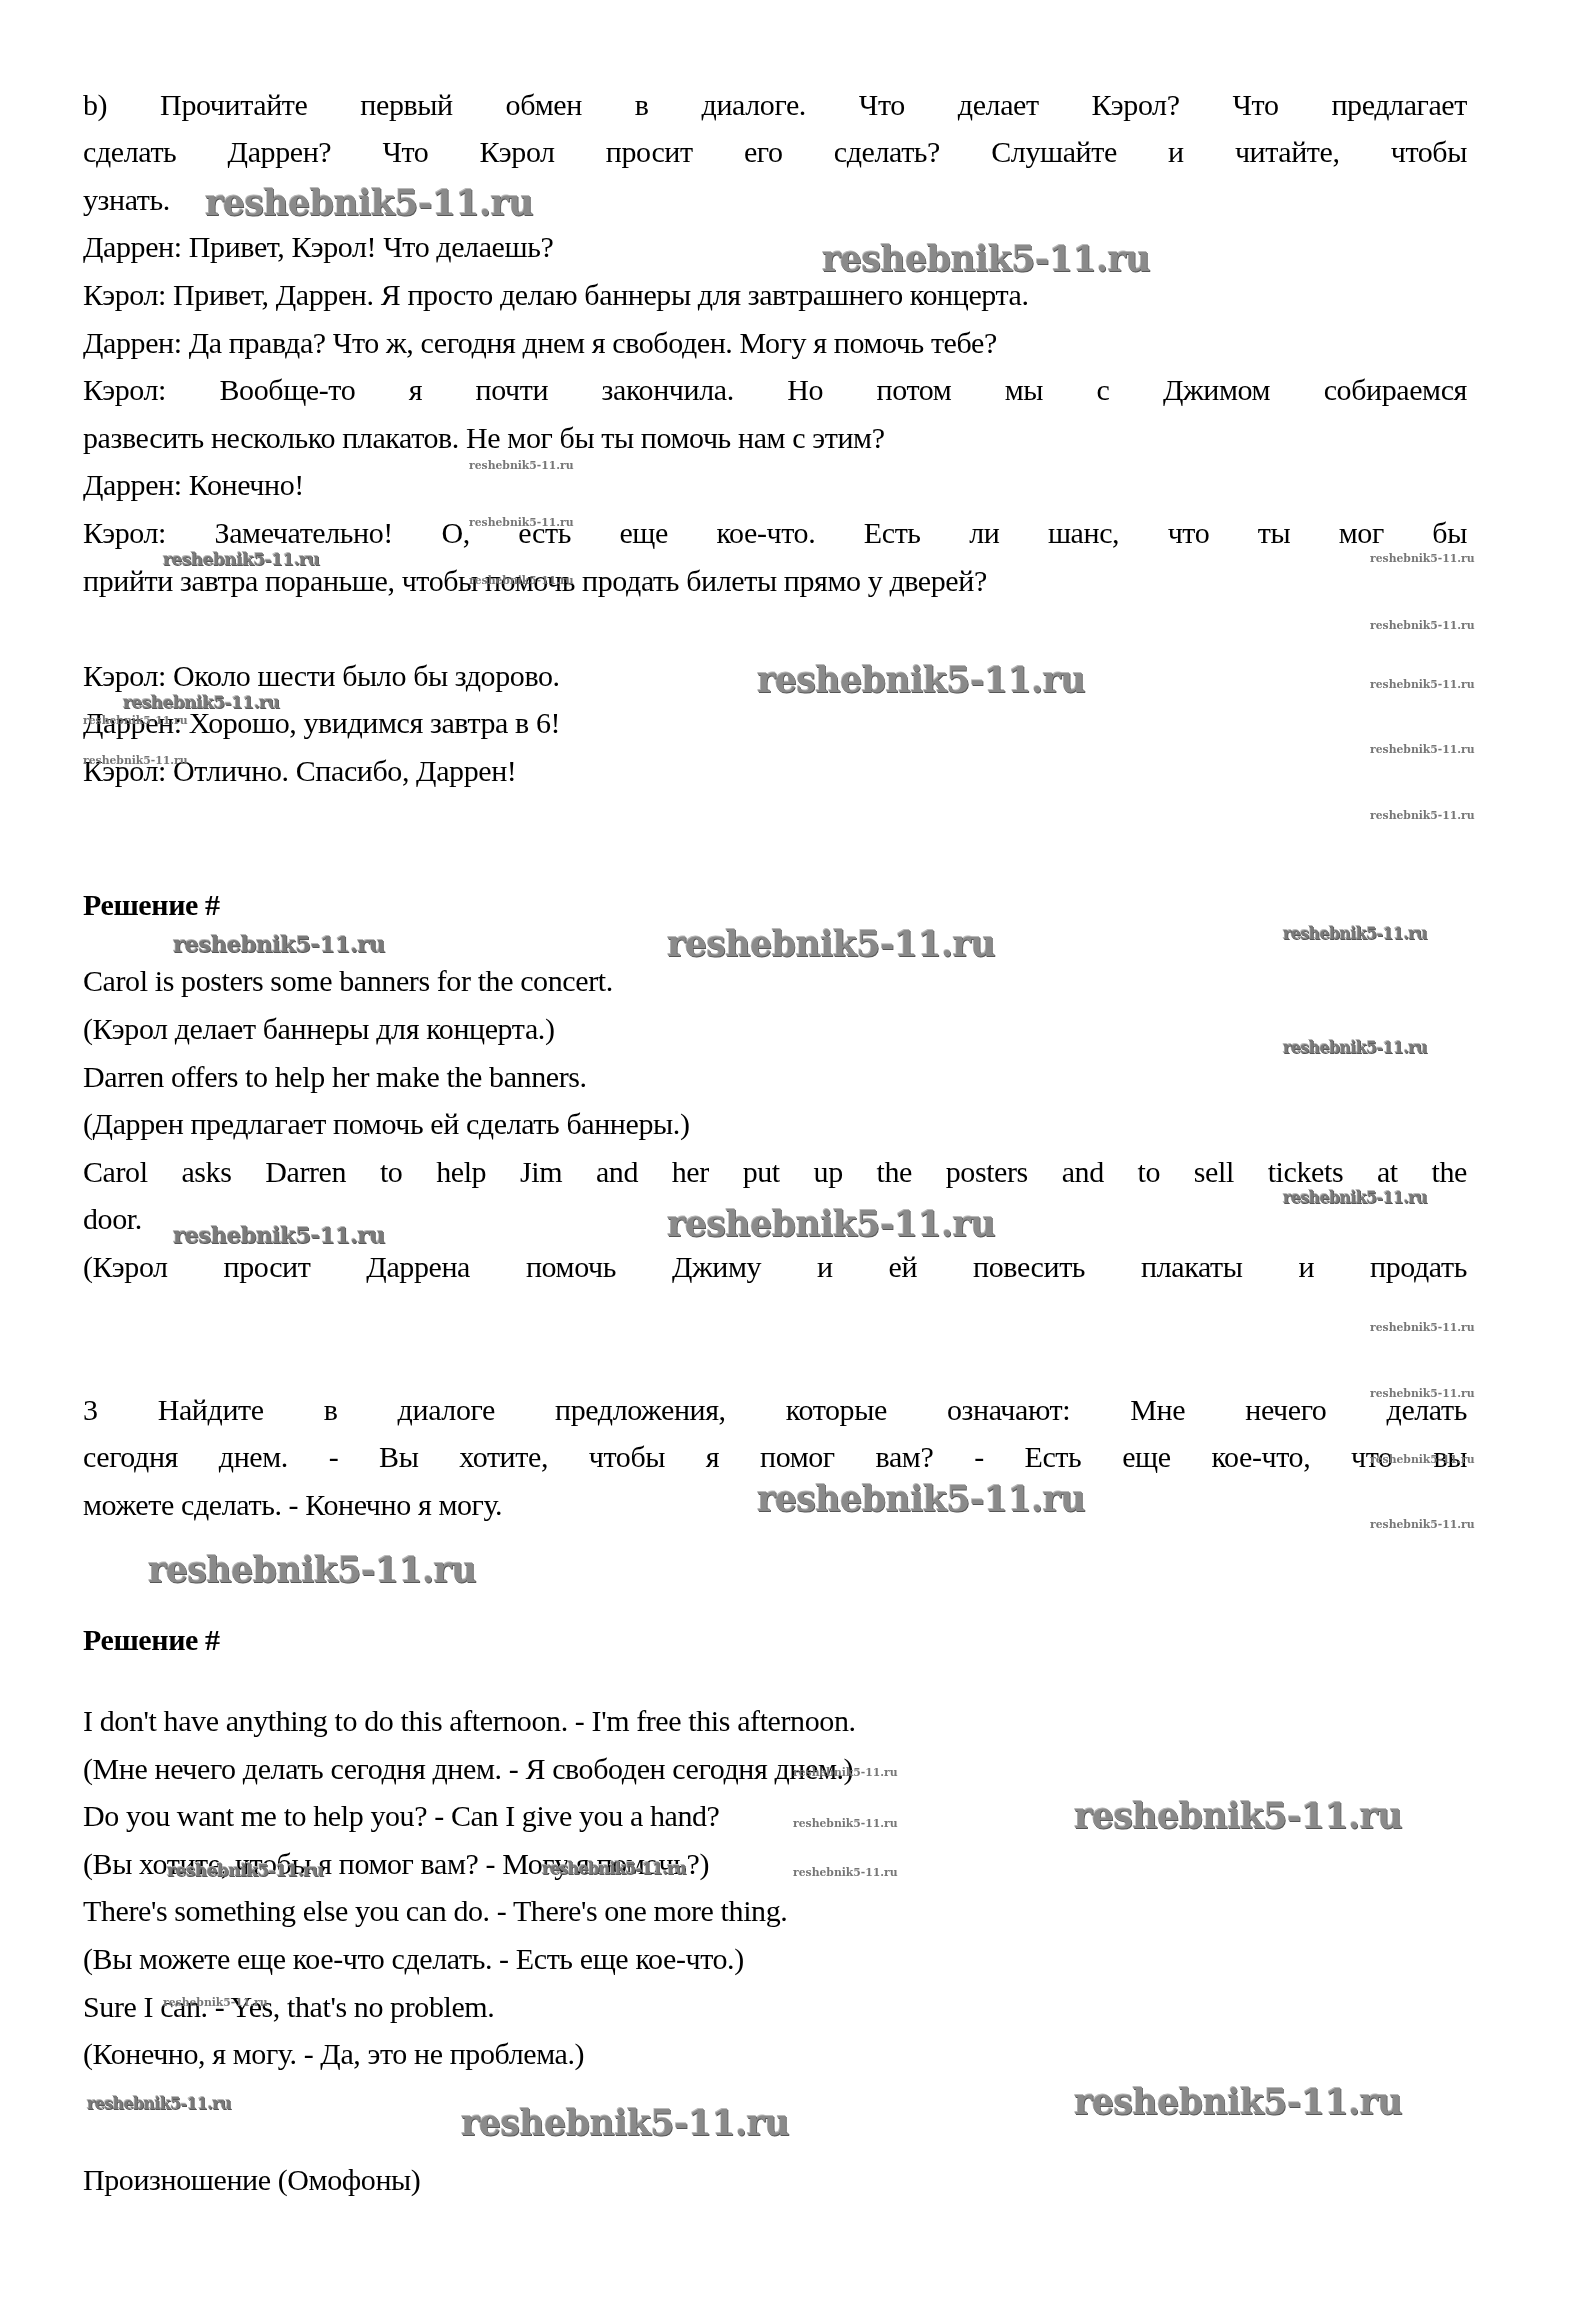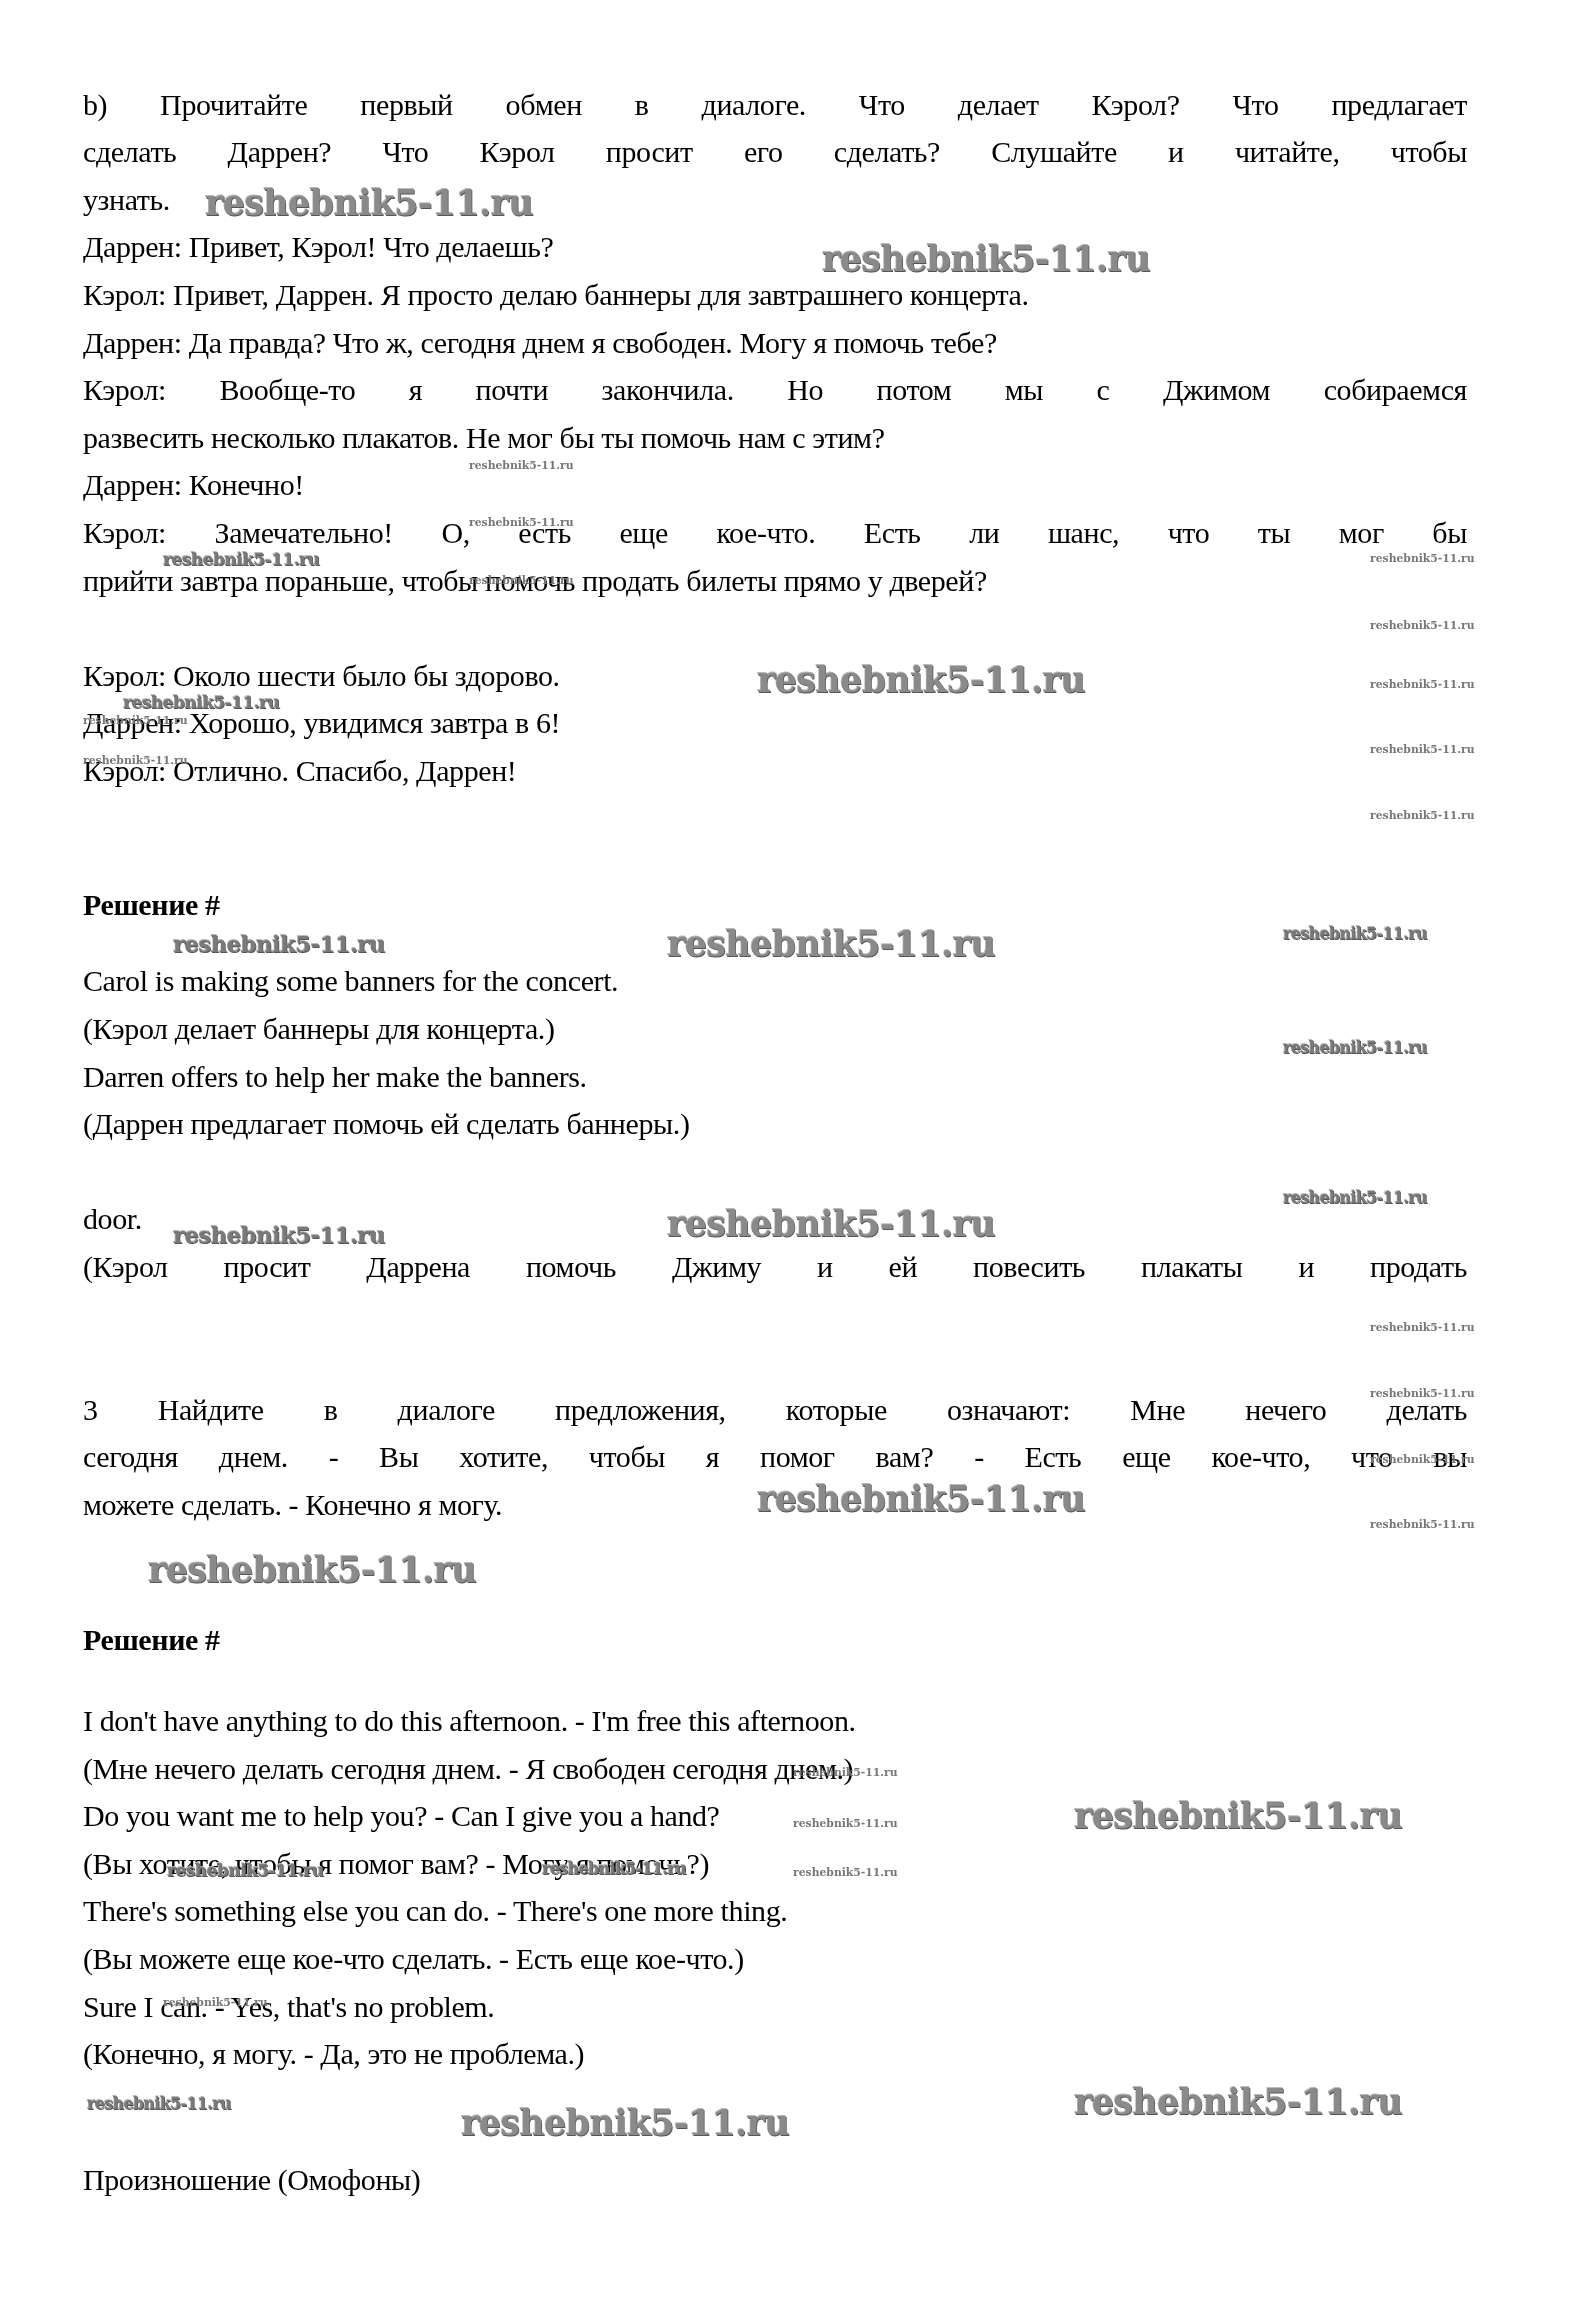--- a/index.html
+++ b/index.html
@@ -32,24 +32,25 @@
   <div class="line just" style="top:366px">Кэрол: Вообще-то я почти закончила. Но потом мы с Джимом собираемся</div>
   <div class="line" style="top:414px">развесить несколько плакатов. Не мог бы ты помочь нам с этим?</div>
   <div class="line" style="top:461px">Даррен: Конечно!</div>
   <div class="line just" style="top:509px">Кэрол: Замечательно! О, есть еще кое-что. Есть ли шанс, что ты мог бы</div>
   <div class="line" style="top:557px">прийти завтра пораньше, чтобы помочь продать билеты прямо у дверей?</div>
   <div class="line" style="top:652px">Кэрол: Около шести было бы здорово.</div>
   <div class="line" style="top:699px">Даррен: Хорошо, увидимся завтра в 6!</div>
   <div class="line" style="top:747px">Кэрол: Отлично. Спасибо, Даррен!</div>
 
   <div class="line bold" style="top:881px">Решение #</div>
-  <div class="line" style="top:957px">Carol is making some banners for the concert.</div>
+  <div class="line" style="top:957px">Carol is posters some banners for the concert.</div>
   <div class="line" style="top:1005px">(Кэрол делает баннеры для концерта.)</div>
   <div class="line" style="top:1053px">Darren offers to help her make the banners.</div>
   <div class="line" style="top:1100px">(Даррен предлагает помочь ей сделать баннеры.)</div>
+  <div class="line just" style="top:1148px">Carol asks Darren to help Jim and her put up the posters and to sell tickets at the</div>
   <div class="line" style="top:1195px">door.</div>
   <div class="line just" style="top:1243px">(Кэрол просит Даррена помочь Джиму и ей повесить плакаты и продать</div>
 
   <div class="line just" style="top:1386px">3 Найдите в диалоге предложения, которые означают: Мне нечего делать</div>
   <div class="line just" style="top:1433px">сегодня днем. - Вы хотите, чтобы я помог вам? - Есть еще кое-что, что вы</div>
   <div class="line" style="top:1481px">можете сделать. - Конечно я могу.</div>
 
   <div class="line bold" style="top:1616px">Решение #</div>
   <div class="line" style="top:1697px">I don't have anything to do this afternoon. - I'm free this afternoon.</div>
   <div class="line" style="top:1745px">(Мне нечего делать сегодня днем. - Я свободен сегодня днем.)</div>

